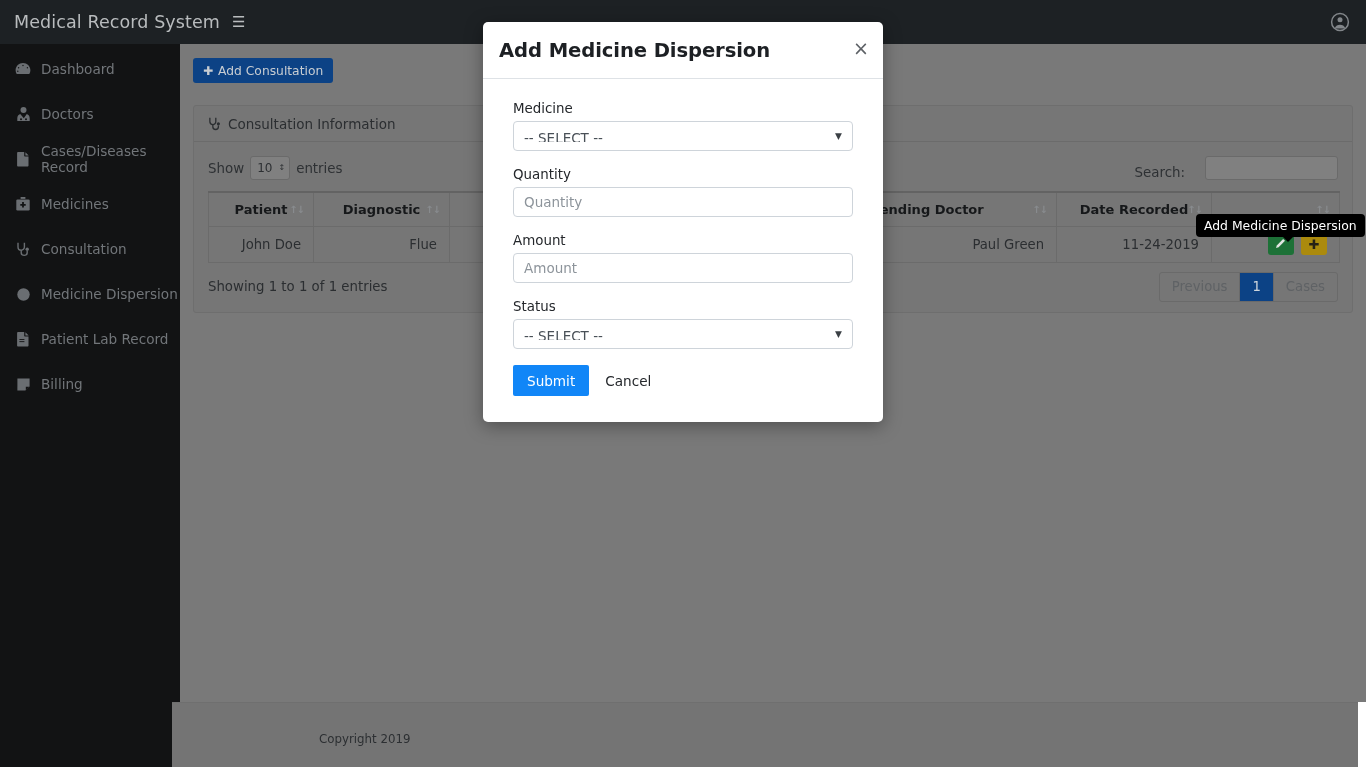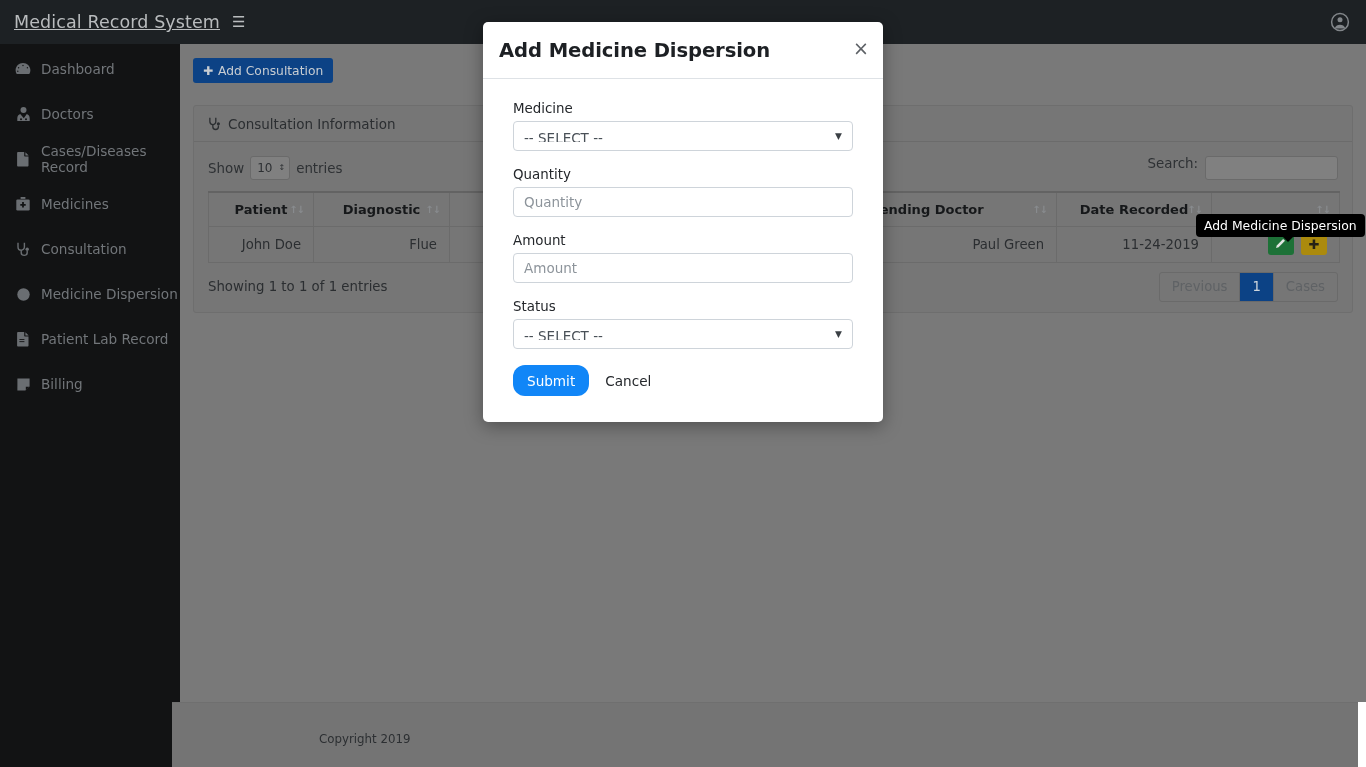--- a/index.html
+++ b/index.html
@@ -24,21 +24,20 @@
     width: 1366px; height: 44px;
     background: #1d2124;
     display: flex; align-items: center;
   }
   #brand {
     color: #b9bcbe;
     font-size: 17.5px;
     margin-left: 14px;
     letter-spacing: .1px;
     font-weight: 400;
-    text-decoration: underline;
   }
   #hamburger {
     margin-left: 12px;
     color: #b9bcbe;
     font-size: 15px;
     line-height: 1;
     cursor: pointer;
   }
   #account-icon {
     position: absolute; right: 16px; top: 12px;
@@ -123,21 +122,21 @@
     padding: 0 16px 0 6px;
     font-family: inherit;
     appearance: none;
     position: relative;
   }
   .len-wrap { position: relative; display:inline-block; }
   .len-wrap .spin {
     position: absolute; right: 5px; top: 50%; transform: translateY(-50%);
     font-size: 8px; color: #2c2f32; pointer-events: none; line-height: 1;
   }
-  .dt-filter { color: #2e3134; font-size: 13.4px; display: flex; align-items: flex-start; gap: 7px; }
+  .dt-filter { color: #2e3134; font-size: 13.4px; display: flex; align-items: flex-end; gap: 20px; }
   .search-input {
     width: 133px; height: 24px;
     background: #808080;
     border: 1px solid #6a6a6a;
     border-radius: 3px;
     font-family: inherit; font-size: 12px;
     color: #222;
     padding: 0 6px;
   }
 
@@ -289,21 +288,21 @@
   .sel-wrap { position: relative; width: 340px; }
   .sel-wrap .caret {
     position: absolute; right: 11px; top: 50%; transform: translateY(-50%);
     font-size: 9px; color: #3a3f44; pointer-events: none; line-height: 1;
   }
   select.form-control { appearance: none; color: #495057; }
   #modal-actions { display: flex; align-items: center; gap: 16px; margin-top: 4px; }
   #submit-btn {
     background: #1186f7;
     color: #fff;
-    border: none; border-radius: 12px;
+    border: none; border-radius: 2px;
     font-family: inherit; font-size: 13.6px;
     height: 31px; padding: 0 14px;
     cursor: pointer;
   }
   #cancel-btn {
     background: none; border: none;
     font-family: inherit; font-size: 13.6px;
     color: #24272b;
     cursor: pointer;
     padding: 0;

